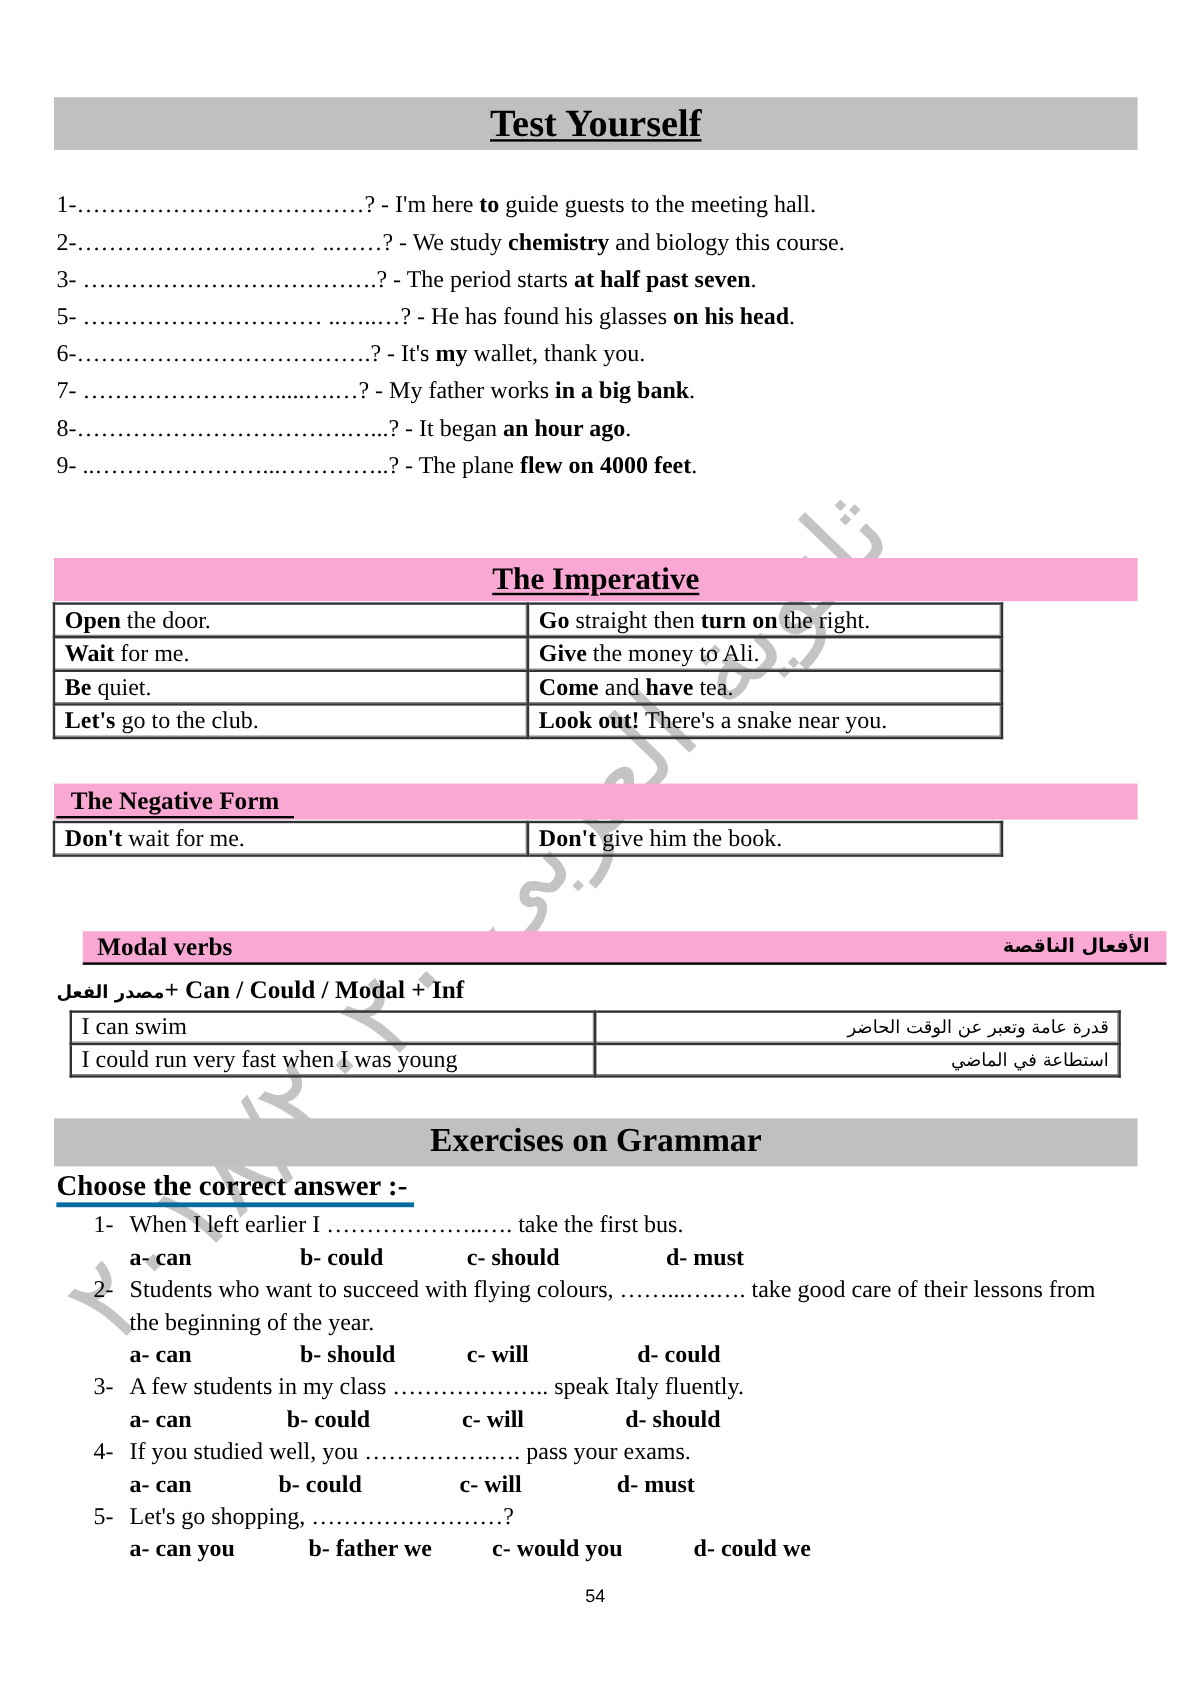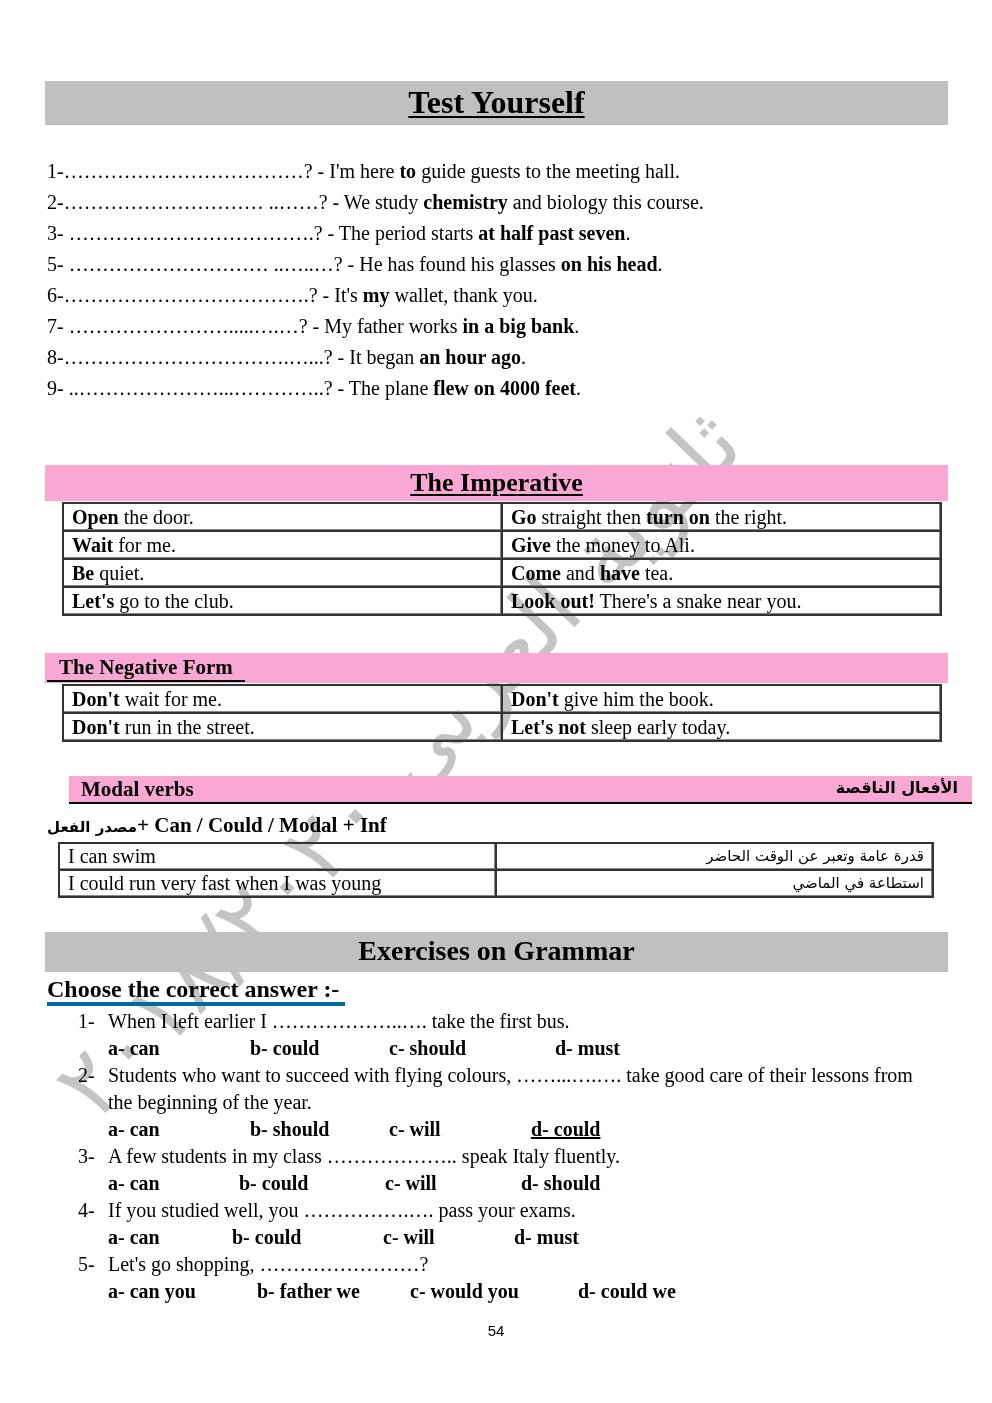--- a/index.html
+++ b/index.html
@@ -15,21 +15,21 @@
 
   .q-list { position: absolute; left: 47px; top: 156px; width: 880px; font-size: 20px; }
   .q-row { height: 31px; line-height: 31px; white-space: nowrap; }
   .q-row .num { display: inline; }
   .q-row .dots { display: inline; letter-spacing: 0; }
   .q-row .ans { display: inline; }
 
   #imp-band { top: 465px; height: 36px; }
   #imp-band .band-title { font-size: 26px; line-height: 36px; }
 
-  table.grid { position: absolute; left: 62px; width: 880px; border-collapse: collapse;
+  table.grid { position: absolute; left: 44px; width: 792px; border-collapse: collapse;
                font-size: 20px; }
   table.grid td { border: 2px solid #333; padding: 0 8px; height: 26px; line-height: 26px;
                   width: 50%; white-space: nowrap; box-shadow: inset -1px -1px 0 #888; }
   #imp-table { top: 502px; }
 
   #neg-band { top: 653px; height: 30px; }
   #neg-band .band-label { position: absolute; left: 2px; top: 0; font-size: 21px; line-height: 28px;
                           font-weight: bold; }
   #neg-band .band-label span { display: inline-block; padding: 0 12px 0 12px;
                                border-bottom: 2px solid #000; line-height: 26px; }
@@ -113,24 +113,20 @@
 
 <div class="band light" id="neg-band">
   <div class="band-label"><span>The Negative Form</span></div>
 </div>
 <table class="grid" id="neg-table">
     <tbody>
       <tr>
         <td><b>Don't</b><span> wait for me.</span></td>
         <td><b>Don't</b><span> give him the book.</span></td>
       </tr>
-      <tr>
-        <td><b>Don't</b><span> run in the street.</span></td>
-        <td><b>Let's not</b><span> sleep early today.</span></td>
-      </tr>
     </tbody>
   </table>
 
 <div class="band light" id="modal-band">
   <div class="left">Modal verbs</div>
   <div class="right">الأفعال الناقصة</div>
 </div>
 <div class="formula">
   <span class="ar">مصدر الفعل</span><span>+ Can / Could / Modal + Inf</span>
 </div>
@@ -160,21 +156,21 @@
         <span style="left: 311px;">c- should</span>
         <span style="left: 477px;">d- must</span>
       </div>
     </div>
     <div>
       <div class="mcq-q"><span class="qn">2-</span><span>Students who want to succeed with flying colours,  ……...….…. take good care of their lessons from the beginning of the year.</span></div>
       <div class="mcq-opts">
         <span style="left: 30px;">a-  can</span>
         <span style="left: 172px;">b- should</span>
         <span style="left: 311px;">c- will</span>
-        <span style="left: 453px; text-decoration: underline;">d- could</span>
+        <span style="left: 453px;">d- could</span>
       </div>
     </div>
     <div>
       <div class="mcq-q"><span class="qn">3-</span><span>A few students in my class ……………….. speak Italy fluently.</span></div>
       <div class="mcq-opts">
         <span style="left: 30px;">a-  can</span>
         <span style="left: 161px;">b- could</span>
         <span style="left: 307px;">c- will</span>
         <span style="left: 443px;">d- should</span>
       </div>

